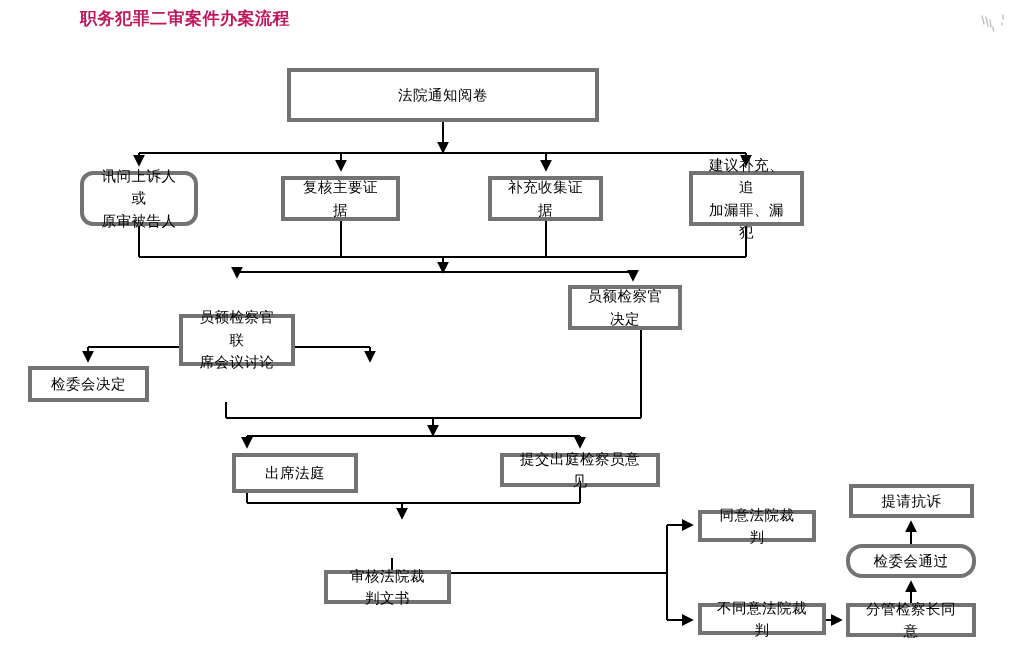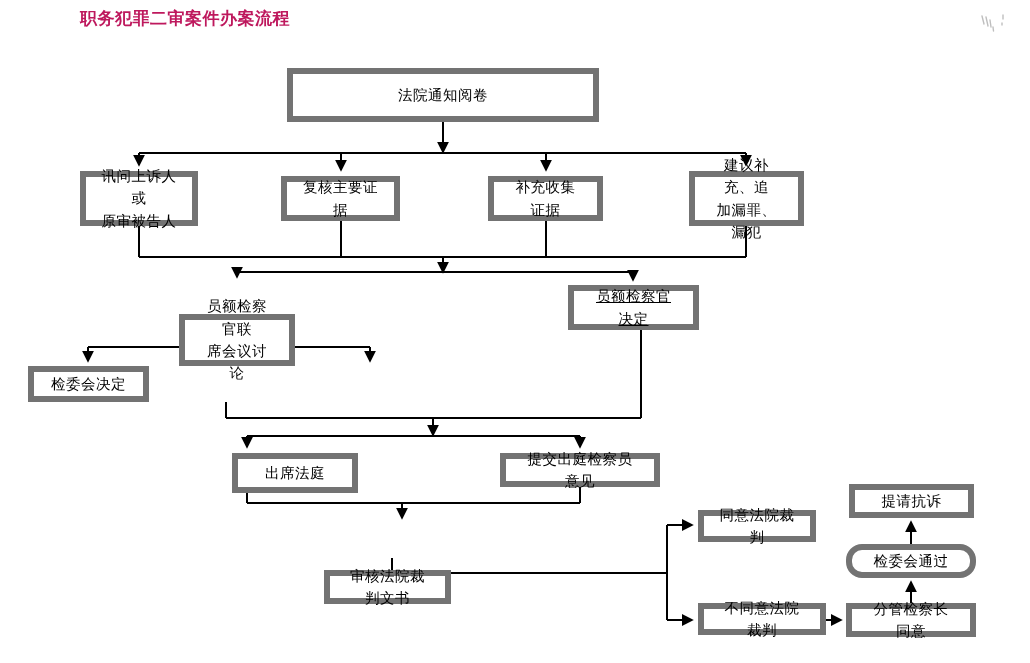--- a/index.html
+++ b/index.html
@@ -24,21 +24,21 @@
     top: 7px;
     font-size: 17px;
     font-weight: bold;
     color: #be185d;
     letter-spacing: 0.5px;
     white-space: nowrap;
   }
   .node {
     position: absolute;
     box-sizing: border-box;
-    border: 6px solid #737373;
+    border: 4px solid #737373;
     background: #ffffff;
     color: #000000;
     display: flex;
     align-items: center;
     justify-content: center;
     text-align: center;
     font-size: 14.5px;
     line-height: 1.55;
     letter-spacing: 0.5px;
     padding: 0 15px;
@@ -126,39 +126,39 @@
       <path d="M 826 620 L 841 620" marker-end="url(#arrow)"></path>
 
       <path d="M 911 603 L 911 582" marker-end="url(#arrow)"></path>
       <path d="M 911 544 L 911 522" marker-end="url(#arrow)"></path>
     </g>
   </svg>
 
   <div class="node" style="left: 287px; top: 68px; width: 312px; height: 54px;">
     <span class="lbl">法院通知阅卷</span>
   </div>
-  <div class="node" style="left: 80px; top: 171px; width: 118px; height: 55px;">
+  <div class="node" style="left: 80px; top: 171px; width: 118px; height: 55px; border-radius: 13px;">
     <span class="lbl">讯问上诉人或
 原审被告人</span>
   </div>
   <div class="node" style="left: 281px; top: 176px; width: 119px; height: 45px;">
     <span class="lbl">复核主要证据</span>
   </div>
   <div class="node" style="left: 488px; top: 176px; width: 115px; height: 45px;">
     <span class="lbl">补充收集证据</span>
   </div>
   <div class="node" style="left: 689px; top: 171px; width: 115px; height: 55px;">
     <span class="lbl">建议补充、追
 加漏罪、漏犯</span>
   </div>
   <div class="node" style="left: 179px; top: 282px; width: 116px; height: 52px; margin-top: 32px;">
     <span class="lbl">员额检察官联
 席会议讨论</span>
   </div>
-  <div class="node" style="left: 568px; top: 285px; width: 131px; height: 45px; text-decoration: underline;">
+  <div class="node" style="left: 568px; top: 285px; width: 114px; height: 45px;">
     <span class="lbl">员额检察官决定</span>
   </div>
   <div class="node" style="left: 28px; top: 366px; width: 121px; height: 36px;">
     <span class="lbl">检委会决定</span>
   </div>
   <div class="node" style="left: 196px; top: 453px; width: 126px; height: 40px; margin-left: 36px;">
     <span class="lbl">出席法庭</span>
   </div>
   <div class="node" style="left: 500px; top: 453px; width: 160px; height: 34px;">
     <span class="lbl">提交出庭检察员意见</span>

